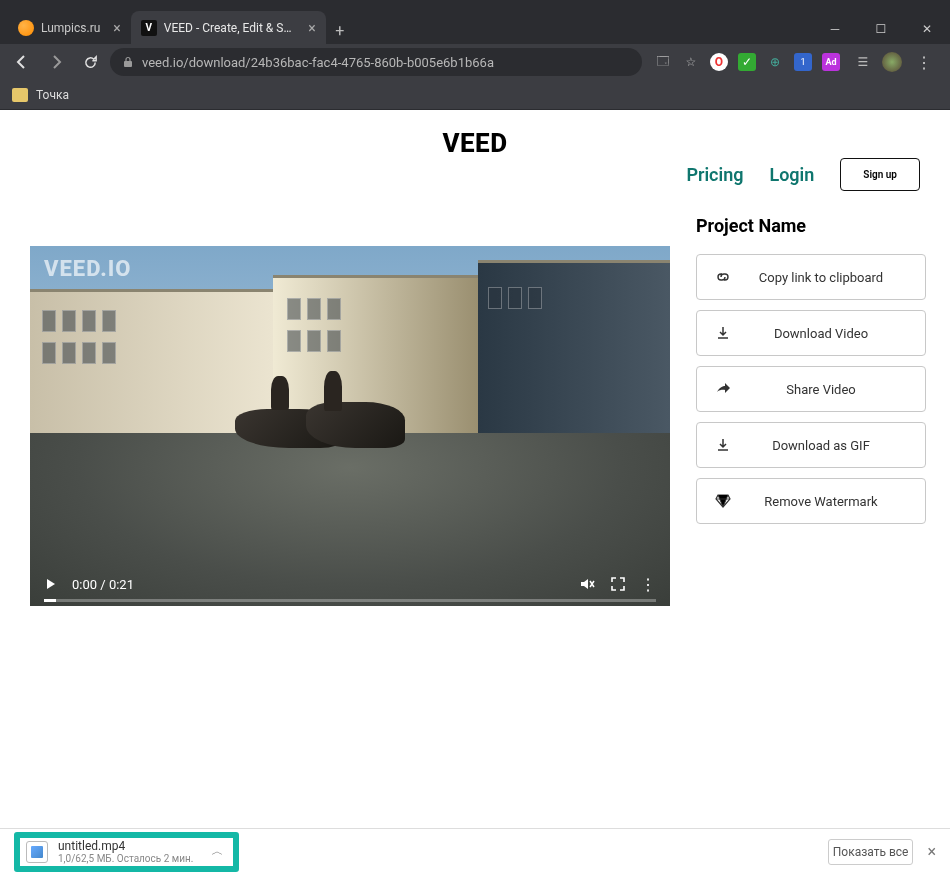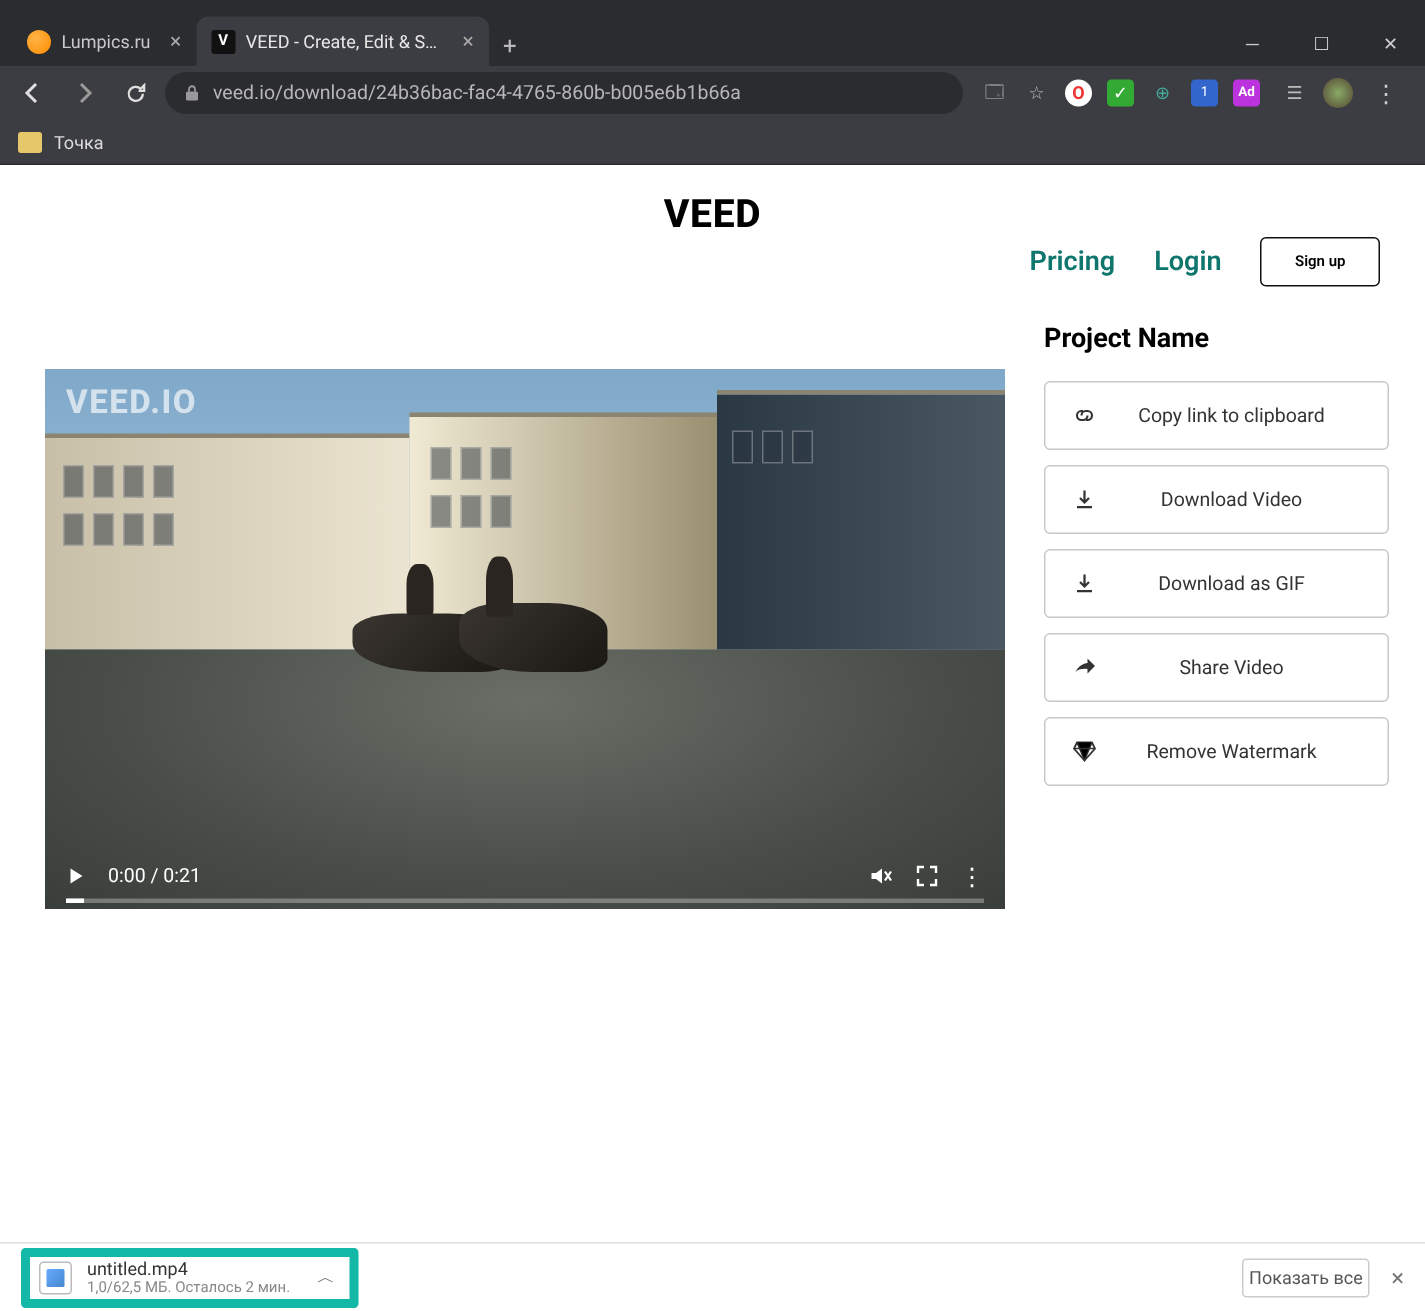--- a/index.html
+++ b/index.html
@@ -246,33 +246,33 @@
       <div class="action-btn">
         <span class="ico">
           <svg width="14" height="14" viewBox="0 0 14 14">
               <path d="M7 1v8M4 6l3 3 3-3M2 12h10" stroke="#333" stroke-width="1.5" fill="none"></path>
             </svg>
         </span>
         <span class="lbl">Download Video</span>
       </div>
       <div class="action-btn">
         <span class="ico">
+          <svg width="16" height="14" viewBox="0 0 16 14">
+              <path d="M2 10c3-6 8-6 8-6V1l5 5-5 5V8s-5-1-8 2z" fill="#333"></path>
+            </svg>
+        </span>
+        <span class="lbl">Share Video</span>
+      </div>
+      <div class="action-btn">
+        <span class="ico">
           <svg width="14" height="14" viewBox="0 0 14 14">
               <path d="M7 1v8M4 6l3 3 3-3M2 12h10" stroke="#333" stroke-width="1.5" fill="none"></path>
             </svg>
         </span>
         <span class="lbl">Download as GIF</span>
-      </div>
-      <div class="action-btn">
-        <span class="ico">
-          <svg width="16" height="14" viewBox="0 0 16 14">
-              <path d="M2 10c3-6 8-6 8-6V1l5 5-5 5V8s-5-1-8 2z" fill="#333"></path>
-            </svg>
-        </span>
-        <span class="lbl">Share Video</span>
       </div>
       <div class="action-btn">
         <span class="ico">
           <svg width="16" height="14" viewBox="0 0 16 14">
               <path d="M3 1h10l2 4-7 8-7-8 2-4z" stroke="#333" stroke-width="1.2" fill="none"></path>
               <path d="M3 1l5 12 5-12M1 5h14" stroke="#333" stroke-width="0.9"></path>
             </svg>
         </span>
         <span class="lbl">Remove Watermark</span>
       </div>

